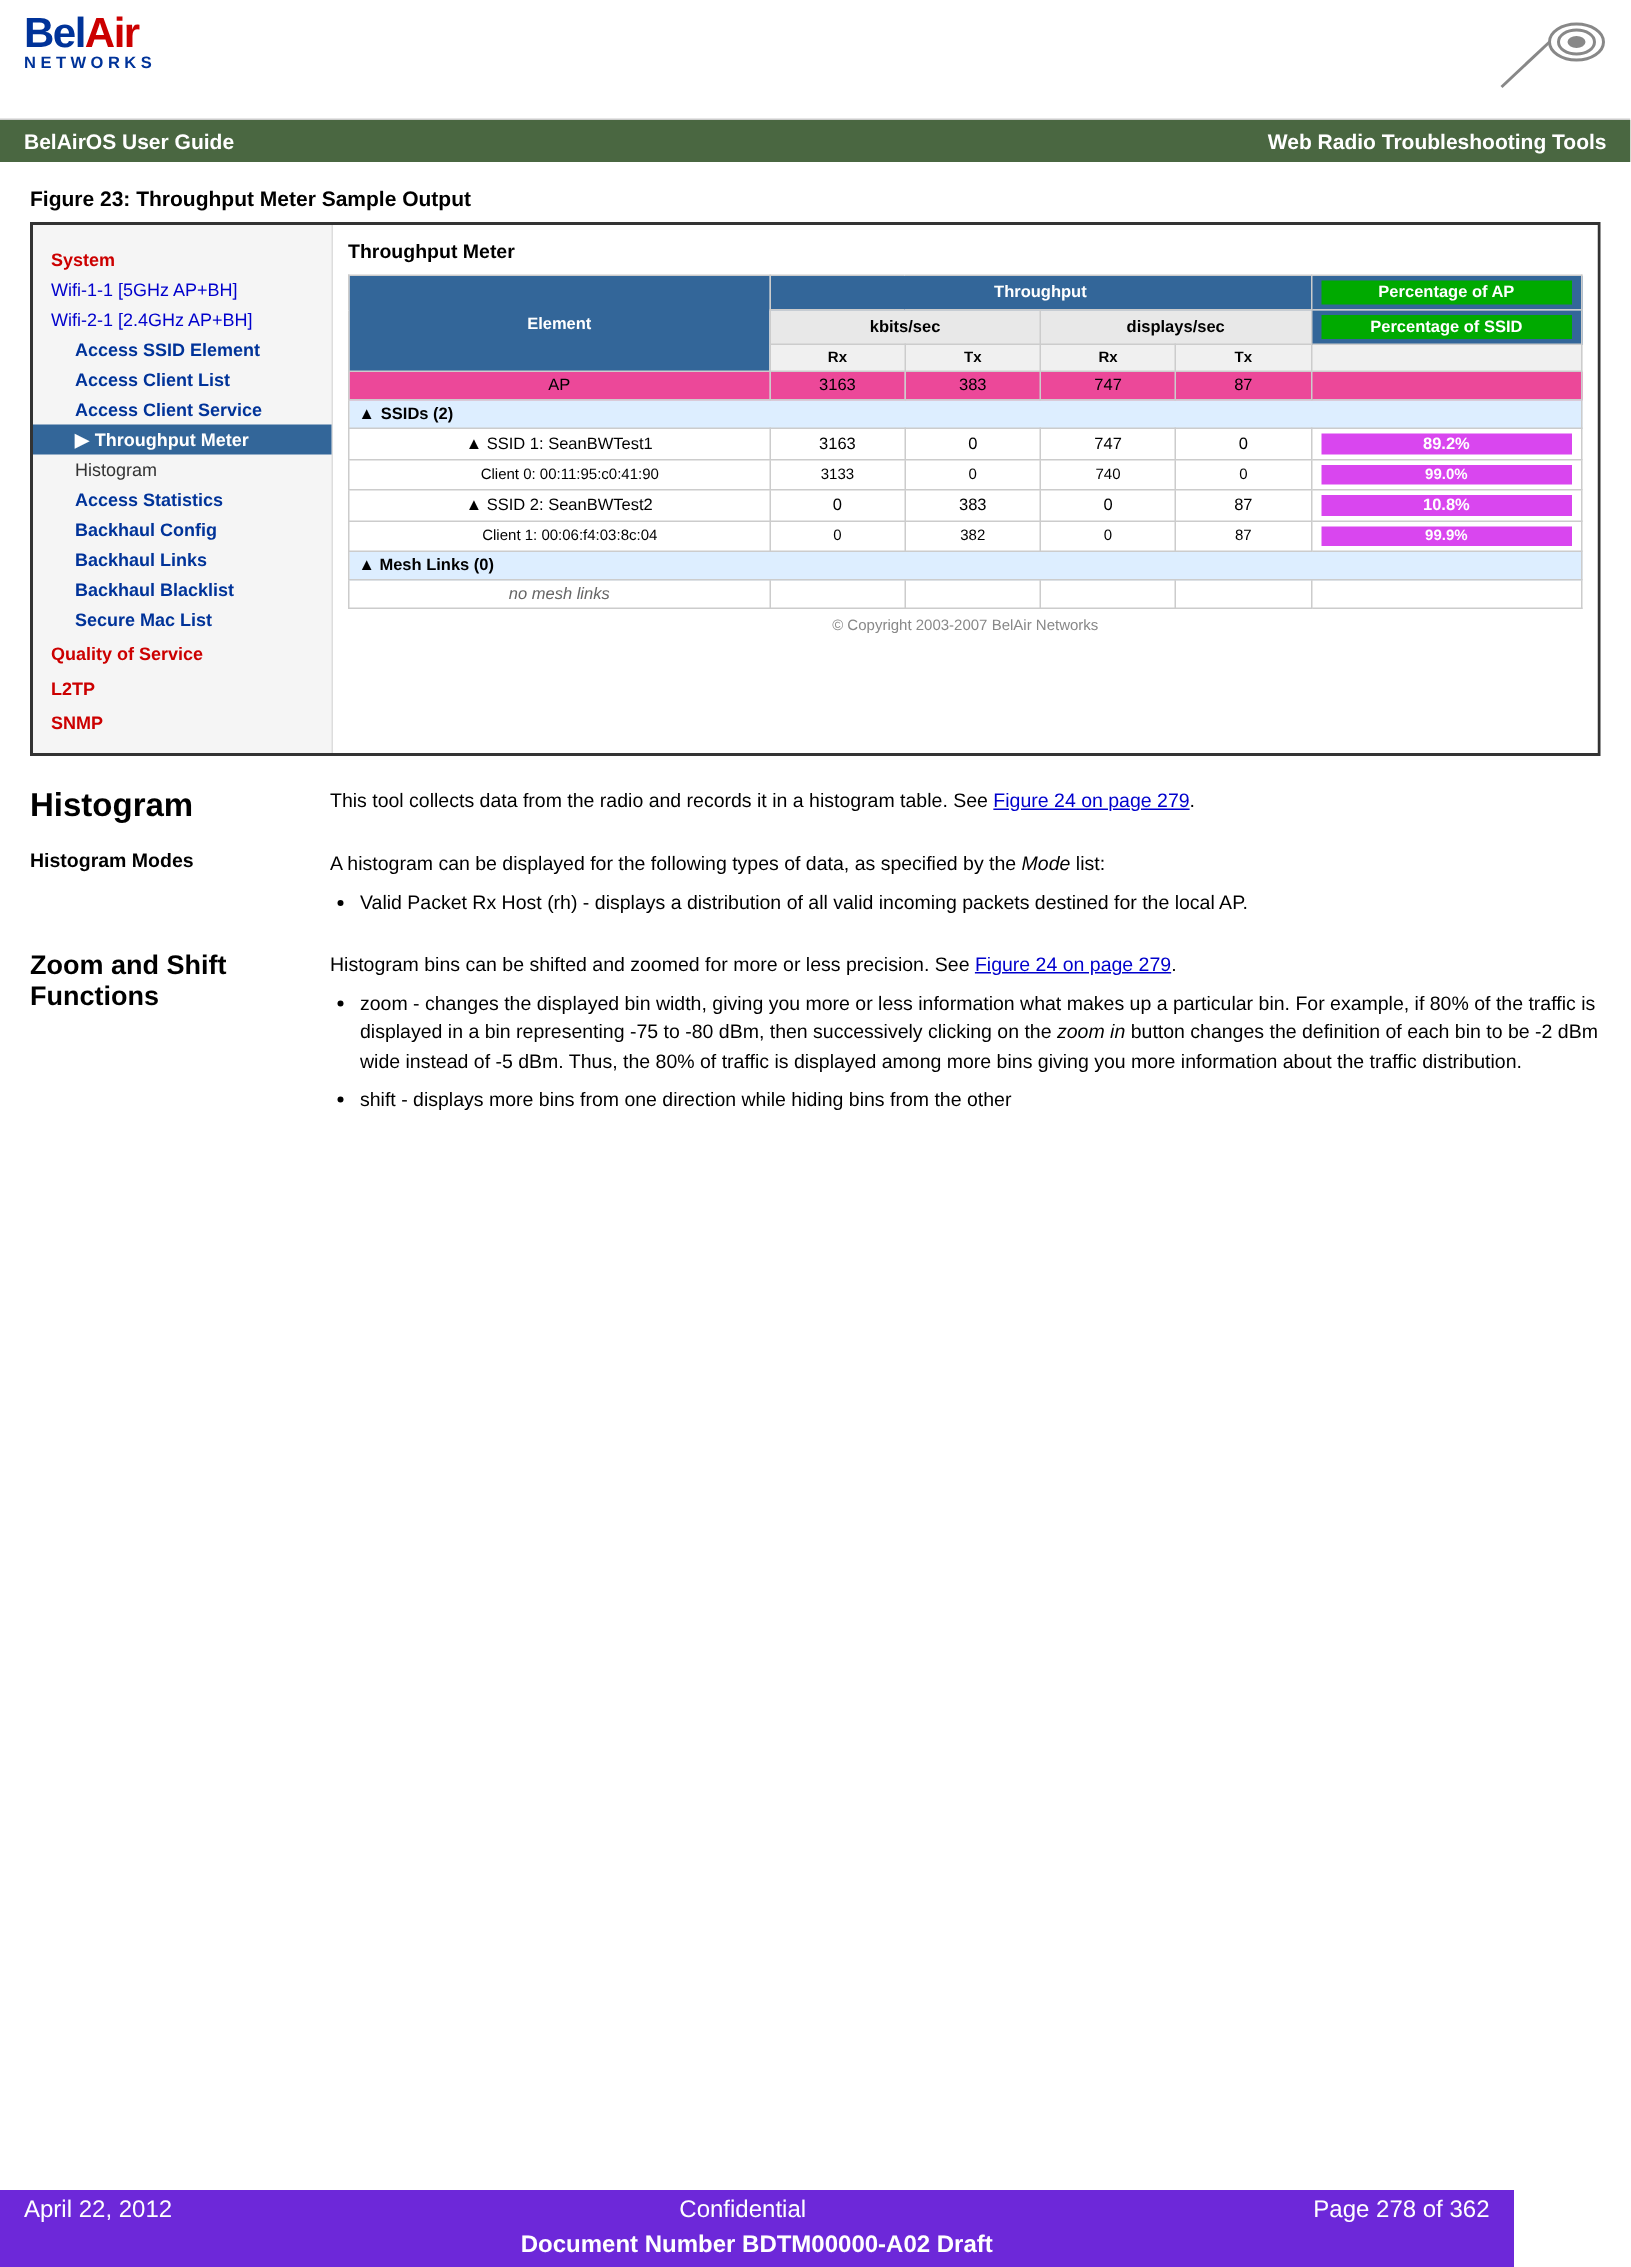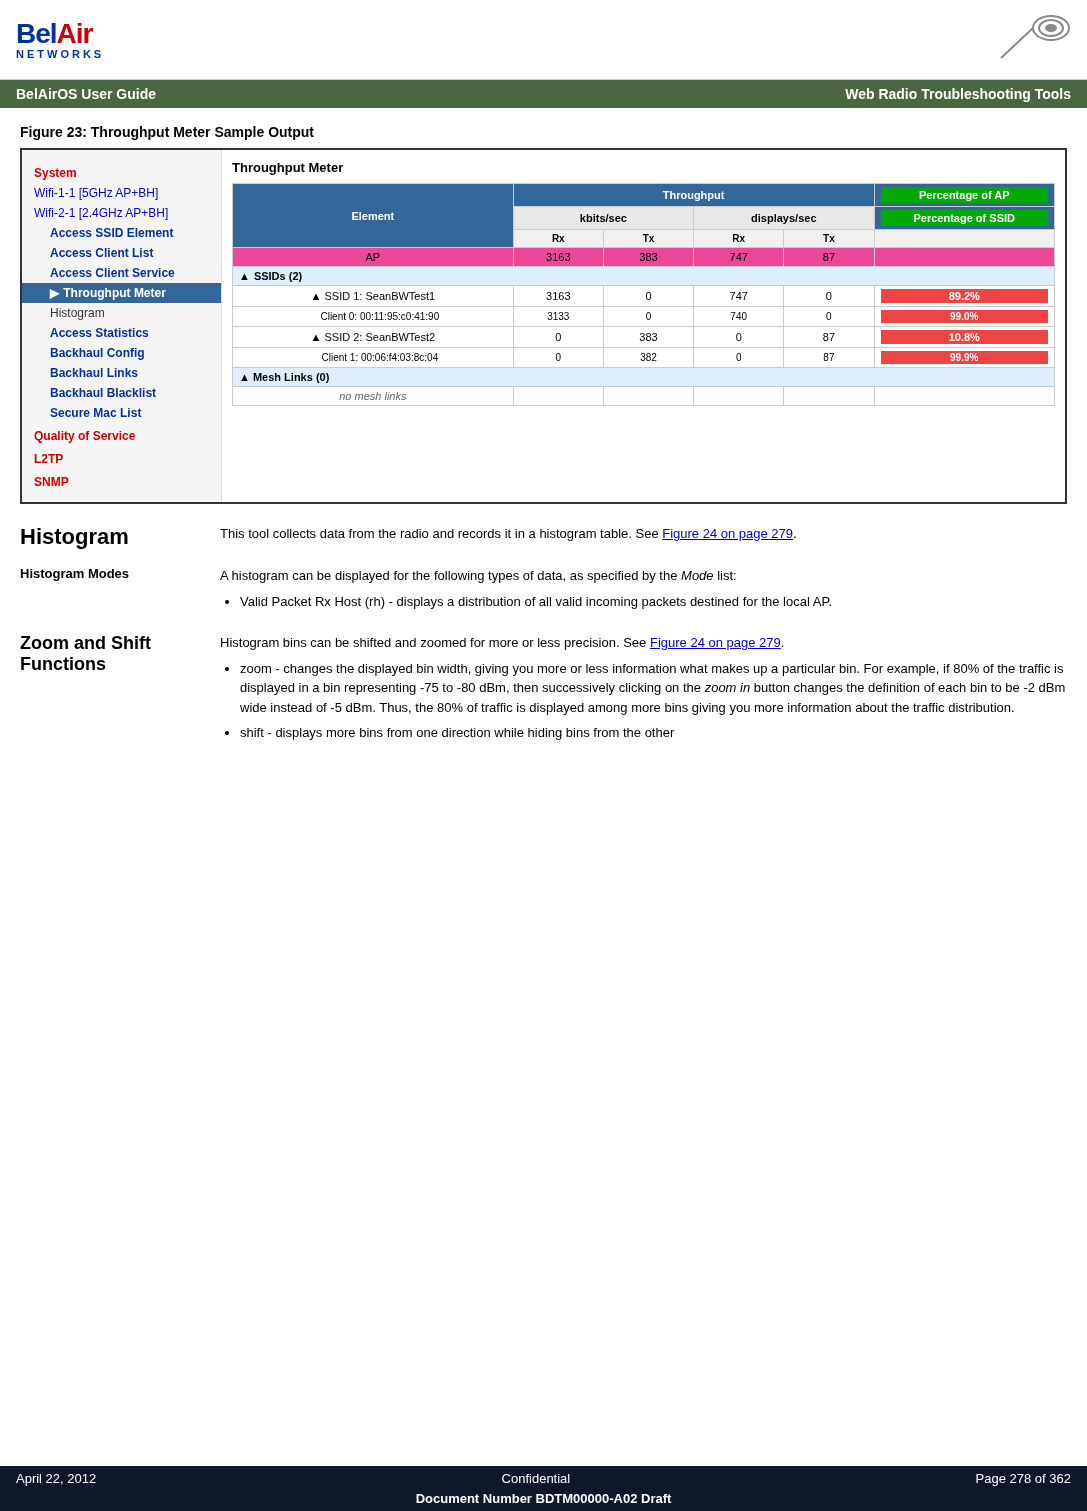--- a/index.html
+++ b/index.html
@@ -8,21 +8,21 @@
       font-size: 13px;
       background: #fff;
       width: 1087px;
       min-height: 1511px;
       color: #000;
     }
 
     
     .header {
       display: flex;
-      align-items: center;
+      align-items: flex-start;
       justify-content: space-between;
       padding: 8px 16px;
       border-bottom: 1px solid #ccc;
       gap: 41px;
     }
     .logo-text {
       display: flex;
       flex-direction: column;
     }
     .logo-bel {
@@ -157,21 +157,21 @@
       padding: 2px 6px;
       font-size: 11px;
       width: 100%;
       display: block;
     }
     .row-ap td { background: #ec4899; }
     .row-ssid-header td { background: #ddeeff; font-weight: bold; text-align: left; }
     .row-ssid1 td { background: #fff; }
     .row-client td { background: #fff; font-size: 10px; }
     .pct-green {
-      background: #ef4444;
+      background: #d946ef;
       color: #fff;
       font-weight: bold;
       padding: 1px 4px;
       display: inline-block;
       width: 100%;
     }
     .mesh-header td { background: #ddeeff; font-weight: bold; text-align: left; }
     .mesh-no-links td { color: #666; font-style: italic; }
     .copyright-row { color: #888; font-size: 10px; text-align: center; padding-top: 6px; }
 
@@ -362,20 +362,21 @@
             <td>no mesh links</td>
             <td></td>
             <td></td>
             <td></td>
             <td></td>
             <td></td>
           </tr>
         </tbody>
       </table>
 
+      <div class="copyright-row">© Copyright 2003-2007 BelAir Networks</div>
     </div>
   </div>
 
   <div class="doc-section">
     <div class="doc-label">
       <span style="font-size:22px;font-weight:bold;">Histogram</span>
     </div>
     <div class="doc-body">
       This tool collects data from the radio and records it in a histogram table. See
       <a href="#">Figure 24 on page 279</a>.
@@ -403,20 +404,20 @@
       <a href="#">Figure 24 on page 279</a>.
       <ul>
         <li>zoom - changes the displayed bin width, giving you more or less information what makes up a particular bin. For example, if 80% of the traffic is displayed in a bin representing -75 to -80 dBm, then successively clicking on the <em>zoom in</em> button changes the definition of each bin to be -2 dBm wide instead of -5 dBm. Thus, the 80% of traffic is displayed among more bins giving you more information about the traffic distribution.</li>
         <li>shift - displays more bins from one direction while hiding bins from the other</li>
       </ul>
     </div>
   </div>
 
 </div>
 
-<div style="position:fixed;bottom:0;width:1087px;background:#0f172a;color:#fff;font-size:13px;padding:0;">
+<div style="position:fixed;bottom:0;width:1009px;background:#6d28d9;color:#fff;font-size:16px;padding:0;">
   <div style="display:flex;justify-content:space-between;padding:5px 16px;">
     <span>April 22, 2012</span>
     <span>Confidential</span>
     <span>Page 278 of 362</span>
   </div>
   <div style="text-align:center;padding-bottom:5px;font-weight:bold;">Document Number BDTM00000-A02 Draft</div>
 </div>
 
 </body></html>

